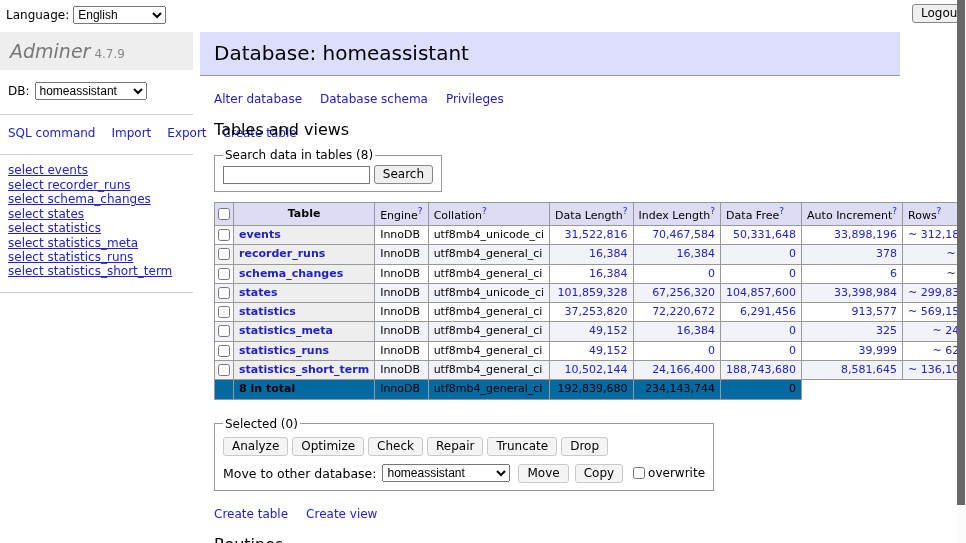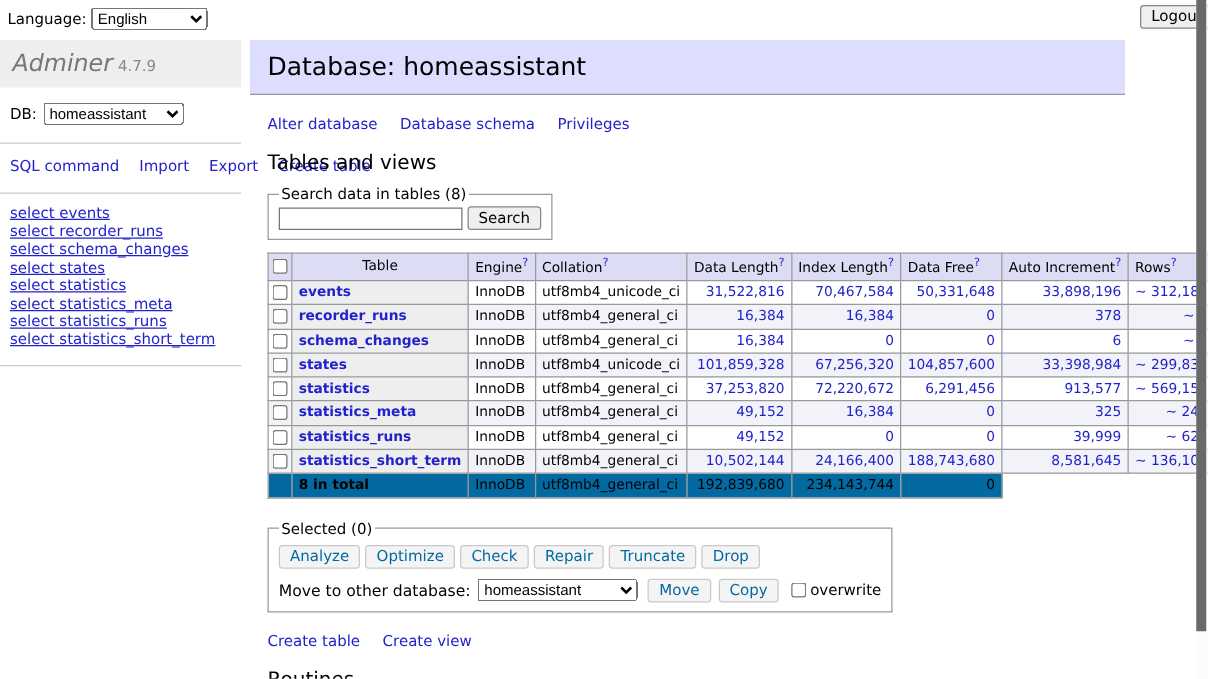--- a/index.html
+++ b/index.html
@@ -53,32 +53,32 @@
   .search-fs input[type="text"] {
     width: 147px; height: 18px; border: 1px solid #767676; font-size: 12px;
     padding: 1px 3px; vertical-align: middle;
   }
   button, .btn {
     font-family: "DejaVu Sans", "Liberation Sans", sans-serif;
     font-size: 12px; color: #000; background: #efefef;
     border: 1px solid #85858d; border-radius: 3px; padding: 1px 8px 2px 8px;
     vertical-align: middle; cursor: pointer;
   }
-  button:disabled { color: #0369a1; border-color: #c9c9c9; background: #f4f4f4; cursor: default; }
+  button:disabled { color: #000000; border-color: #c9c9c9; background: #f4f4f4; cursor: default; }
 
   
   table.tables {
     border-collapse: collapse; margin: 10px 0 0 14px; font-size: 11px;
   }
   .tables td, .tables th {
     border: 1px solid #999; padding: 2px 5px; line-height: 1.3; white-space: nowrap;
     font-weight: 400; text-align: left;
   }
   .tables thead td, .tables thead th { background: #dcdcf5; }
-  .tables thead th { font-weight: 400; text-align: center; }
+  .tables thead th { font-weight: 700; text-align: center; }
   .tables tbody th { background: #eee; }
   .tables tbody th a { font-weight: 700; }
   .tables tr.alt td { background: #f2f2f9; }
   .tables td.num { text-align: right; }
   .tables td.chk { text-align: center; padding: 1px 3px; }
   .tables sup a { font-size: 9px; }
   .tables input[type="checkbox"] { width: 12px; height: 12px; margin: 1px 0; vertical-align: middle; }
   .tables tr.total th, .tables tr.total td { background: #0369a1; }
   .tables tr.total th { font-weight: 700; }
   

